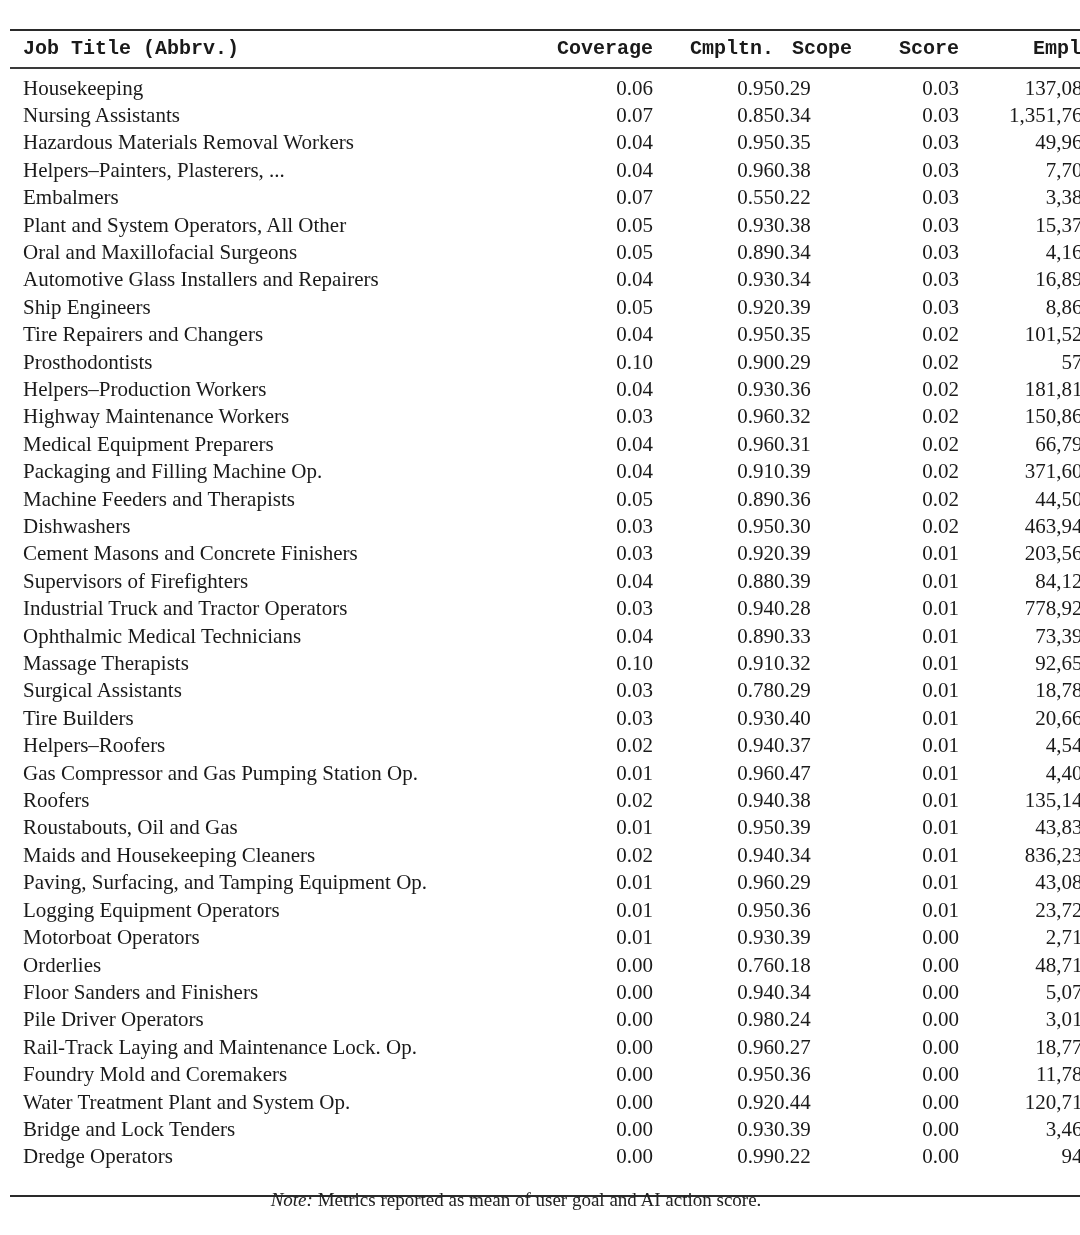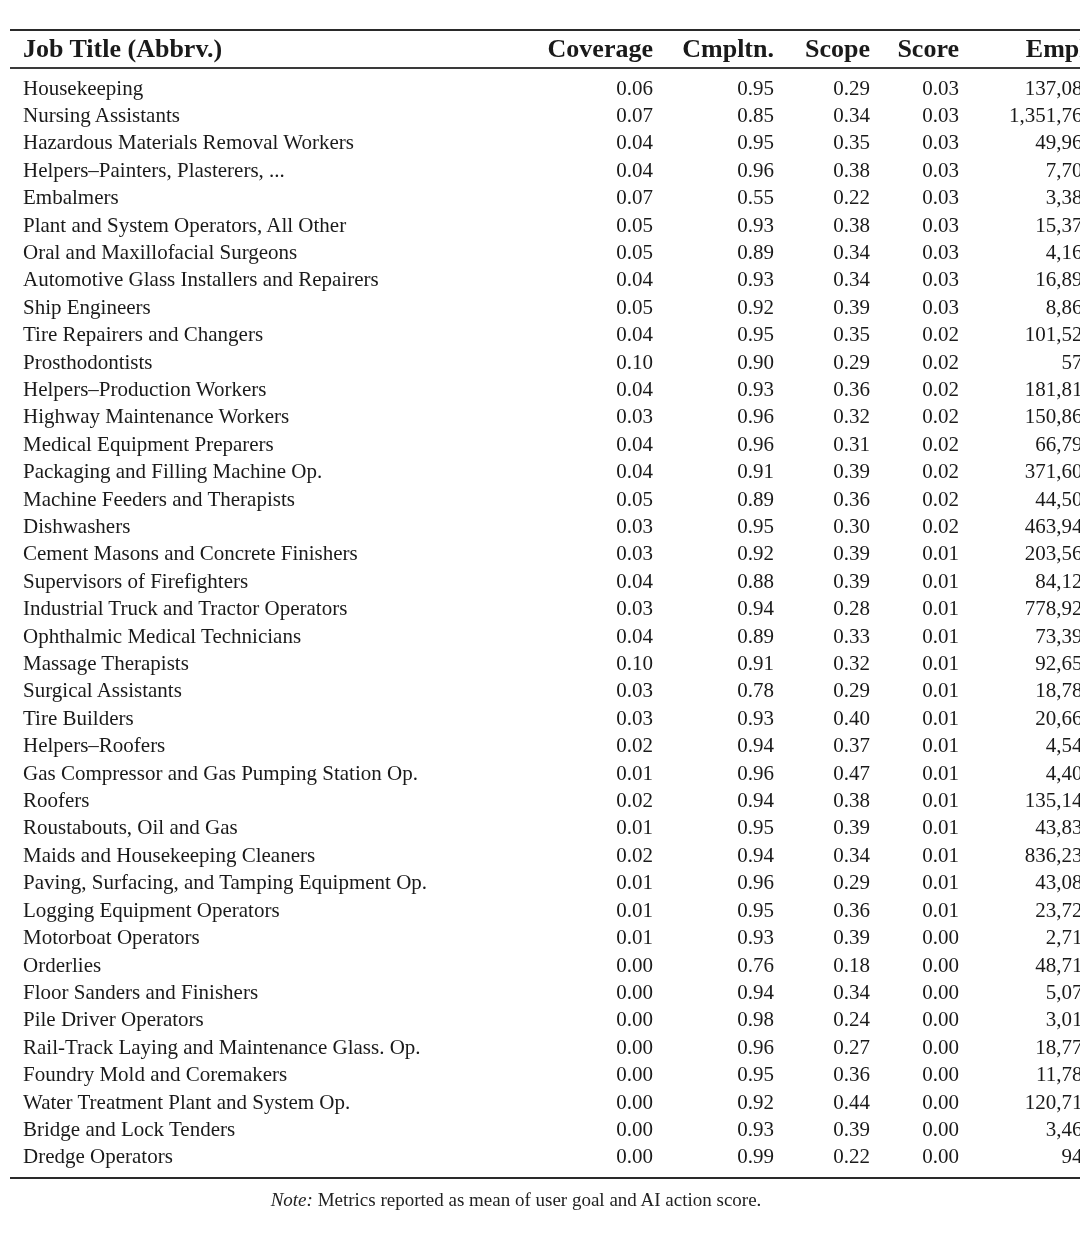--- a/index.html
+++ b/index.html
@@ -41,39 +41,39 @@
       width: 1070px;
       table-layout: fixed;
     }
     th, td {
       padding: 0;
       white-space: nowrap;
       font-size: 19.5px;
       line-height: 27.4px;
     }
     thead th {
-      font-family: Liberation Serif, serif;
+      font-family: Liberation Mono, monospace;
       font-weight: bold;
-      font-size: 26px;
+      font-size: 20px;
       height: 28px;
       line-height: 36px;
     }
     .c-title { width: 520px; text-align: left; padding-left: 13px; }
     .c-cov   { width: 110px; text-align: right; }
     .c-cmp   { width: 121px; text-align: right; }
-    .c-scp   { width: 96px;  text-align: right; }
+    .c-scp   { width: 96px;  }
     .c-scr   { width: 89px;  text-align: right; }
     .c-emp   { width: 134px; text-align: right; padding-right: 14px; }
     thead .c-cov { padding-right: 0; }
     tbody td {
       font-family: "Liberation Serif", "DejaVu Serif", serif;
       font-size: 21px;
     }
     tbody tr:first-child td { padding-top: 6px; }
-    tbody tr:last-child td { padding-bottom: 6px; }
+    tbody tr:last-child td { padding-bottom: 24px; }
     .note {
       position: absolute;
       left: 0;
       width: 1032px;
       top: 1189px;
       text-align: center;
       font-family: "Liberation Serif", "DejaVu Serif", serif;
       font-size: 19px;
       color: #222;
       padding-right: 0;
@@ -376,21 +376,21 @@
         </tr>
         <tr>
           <td class="c-title">Pile Driver Operators</td>
           <td class="c-cov">0.00</td>
           <td class="c-cmp">0.98</td>
           <td class="c-scp">0.24</td>
           <td class="c-scr">0.00</td>
           <td class="c-emp">3,010</td>
         </tr>
         <tr>
-          <td class="c-title">Rail-Track Laying and Maintenance Glass. Op.</td>
+          <td class="c-title">Rail-Track Laying and Maintenance Lock. Op.</td>
           <td class="c-cov">0.00</td>
           <td class="c-cmp">0.96</td>
           <td class="c-scp">0.27</td>
           <td class="c-scr">0.00</td>
           <td class="c-emp">18,770</td>
         </tr>
         <tr>
           <td class="c-title">Foundry Mold and Coremakers</td>
           <td class="c-cov">0.00</td>
           <td class="c-cmp">0.95</td>

